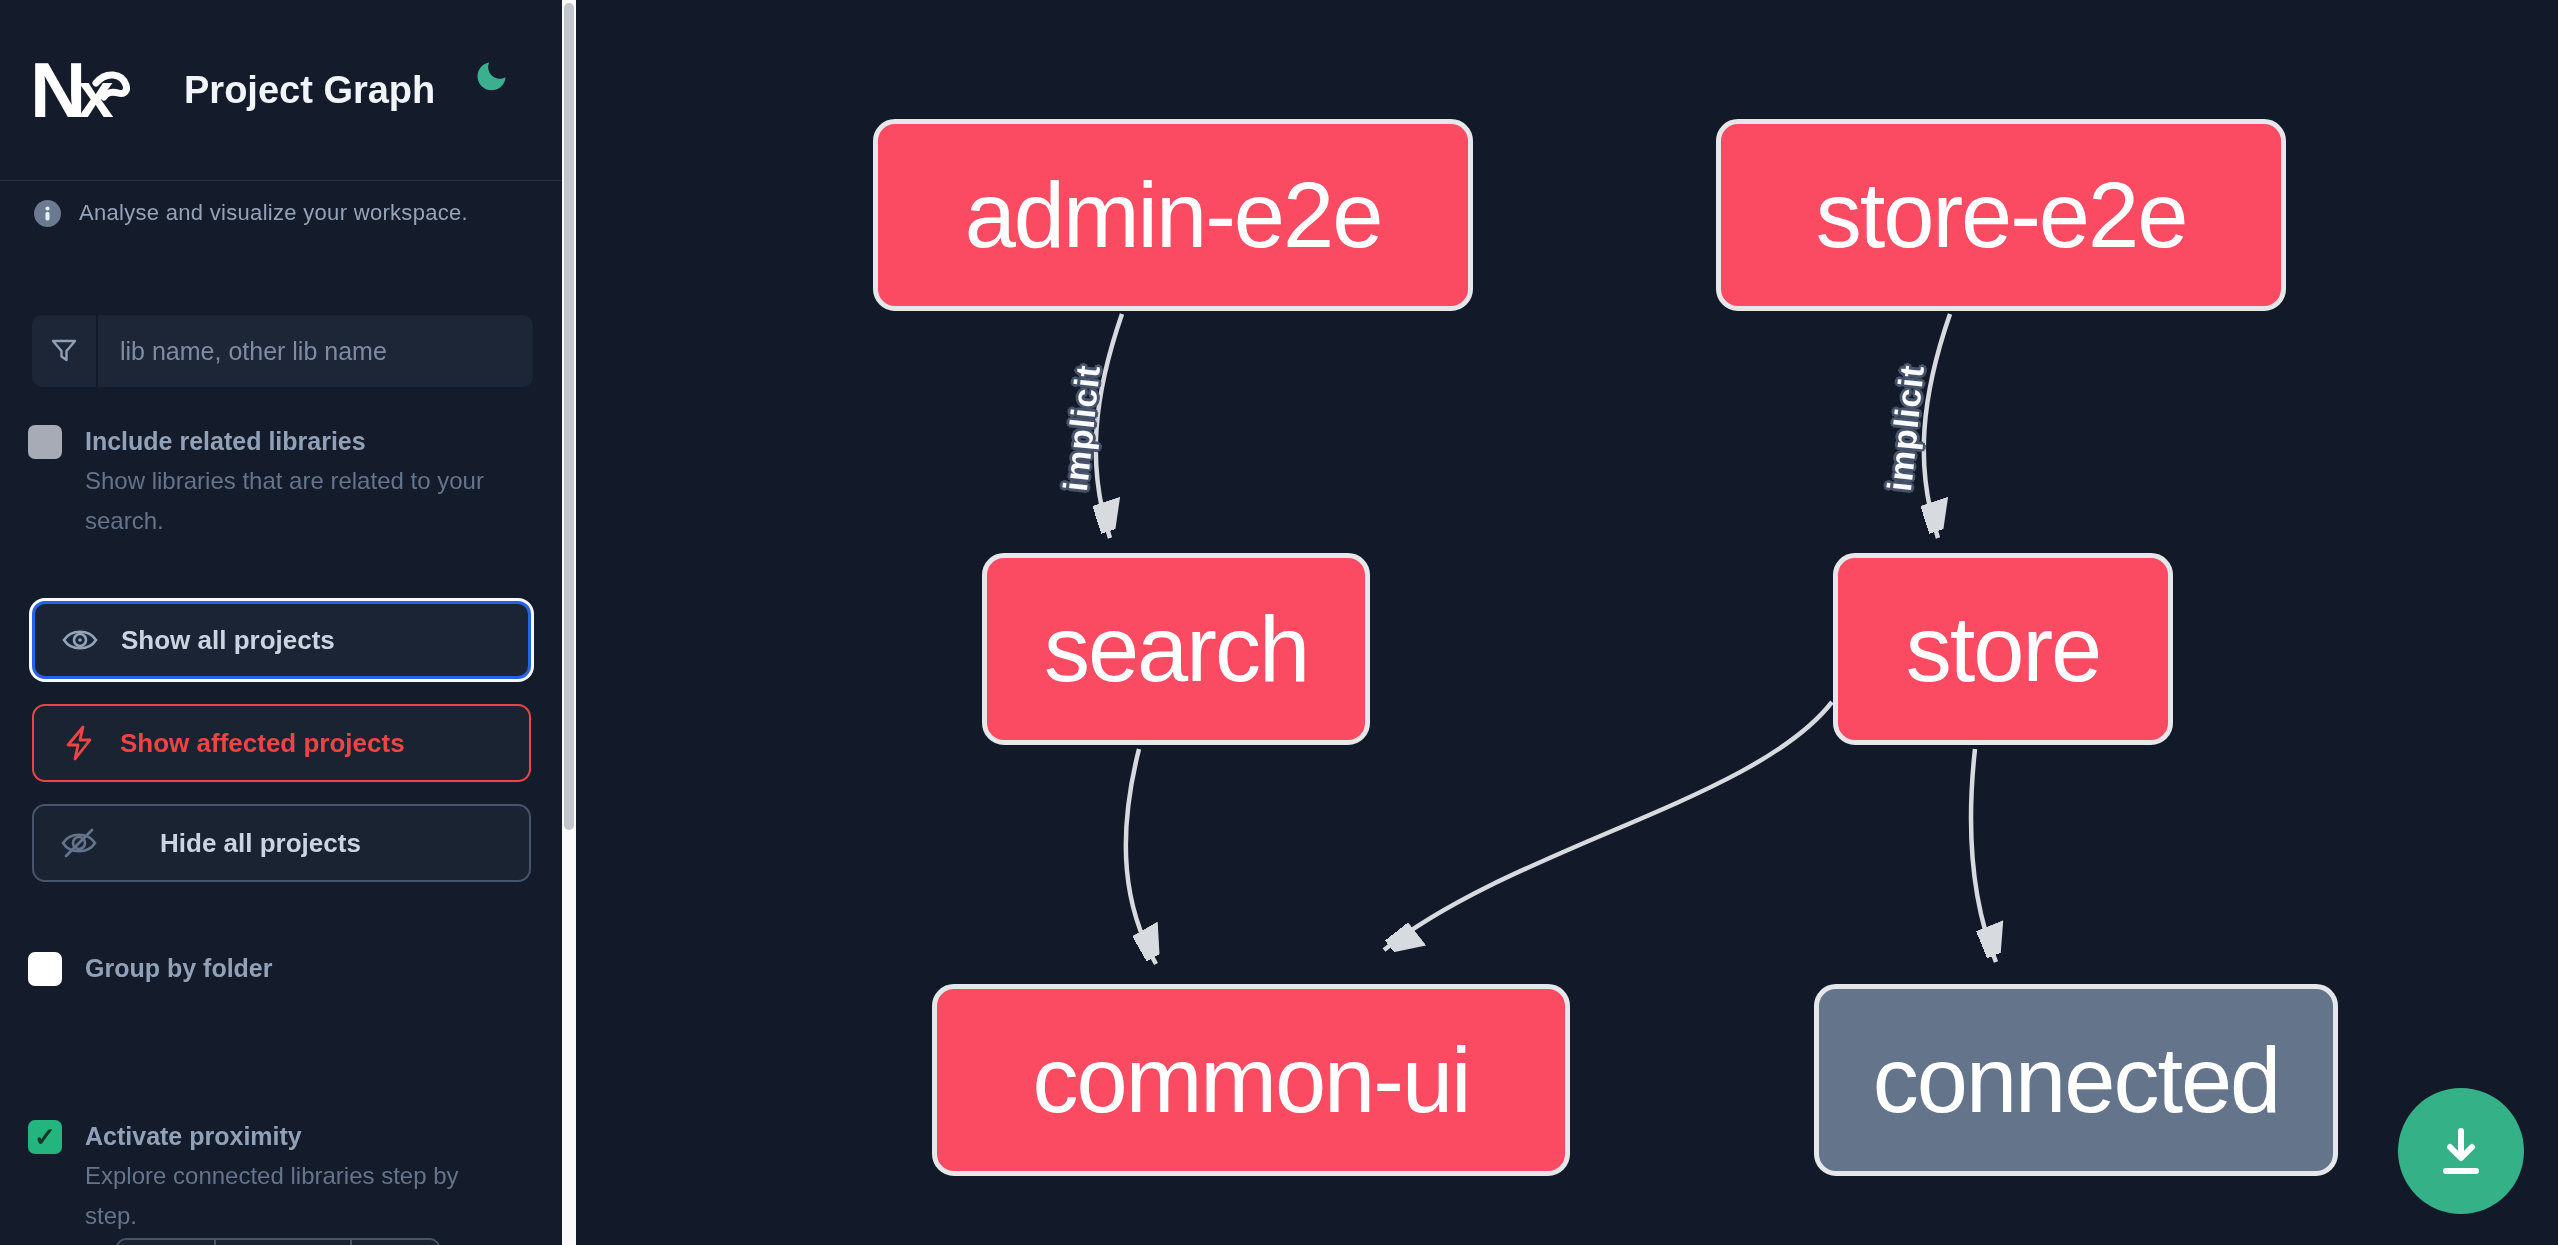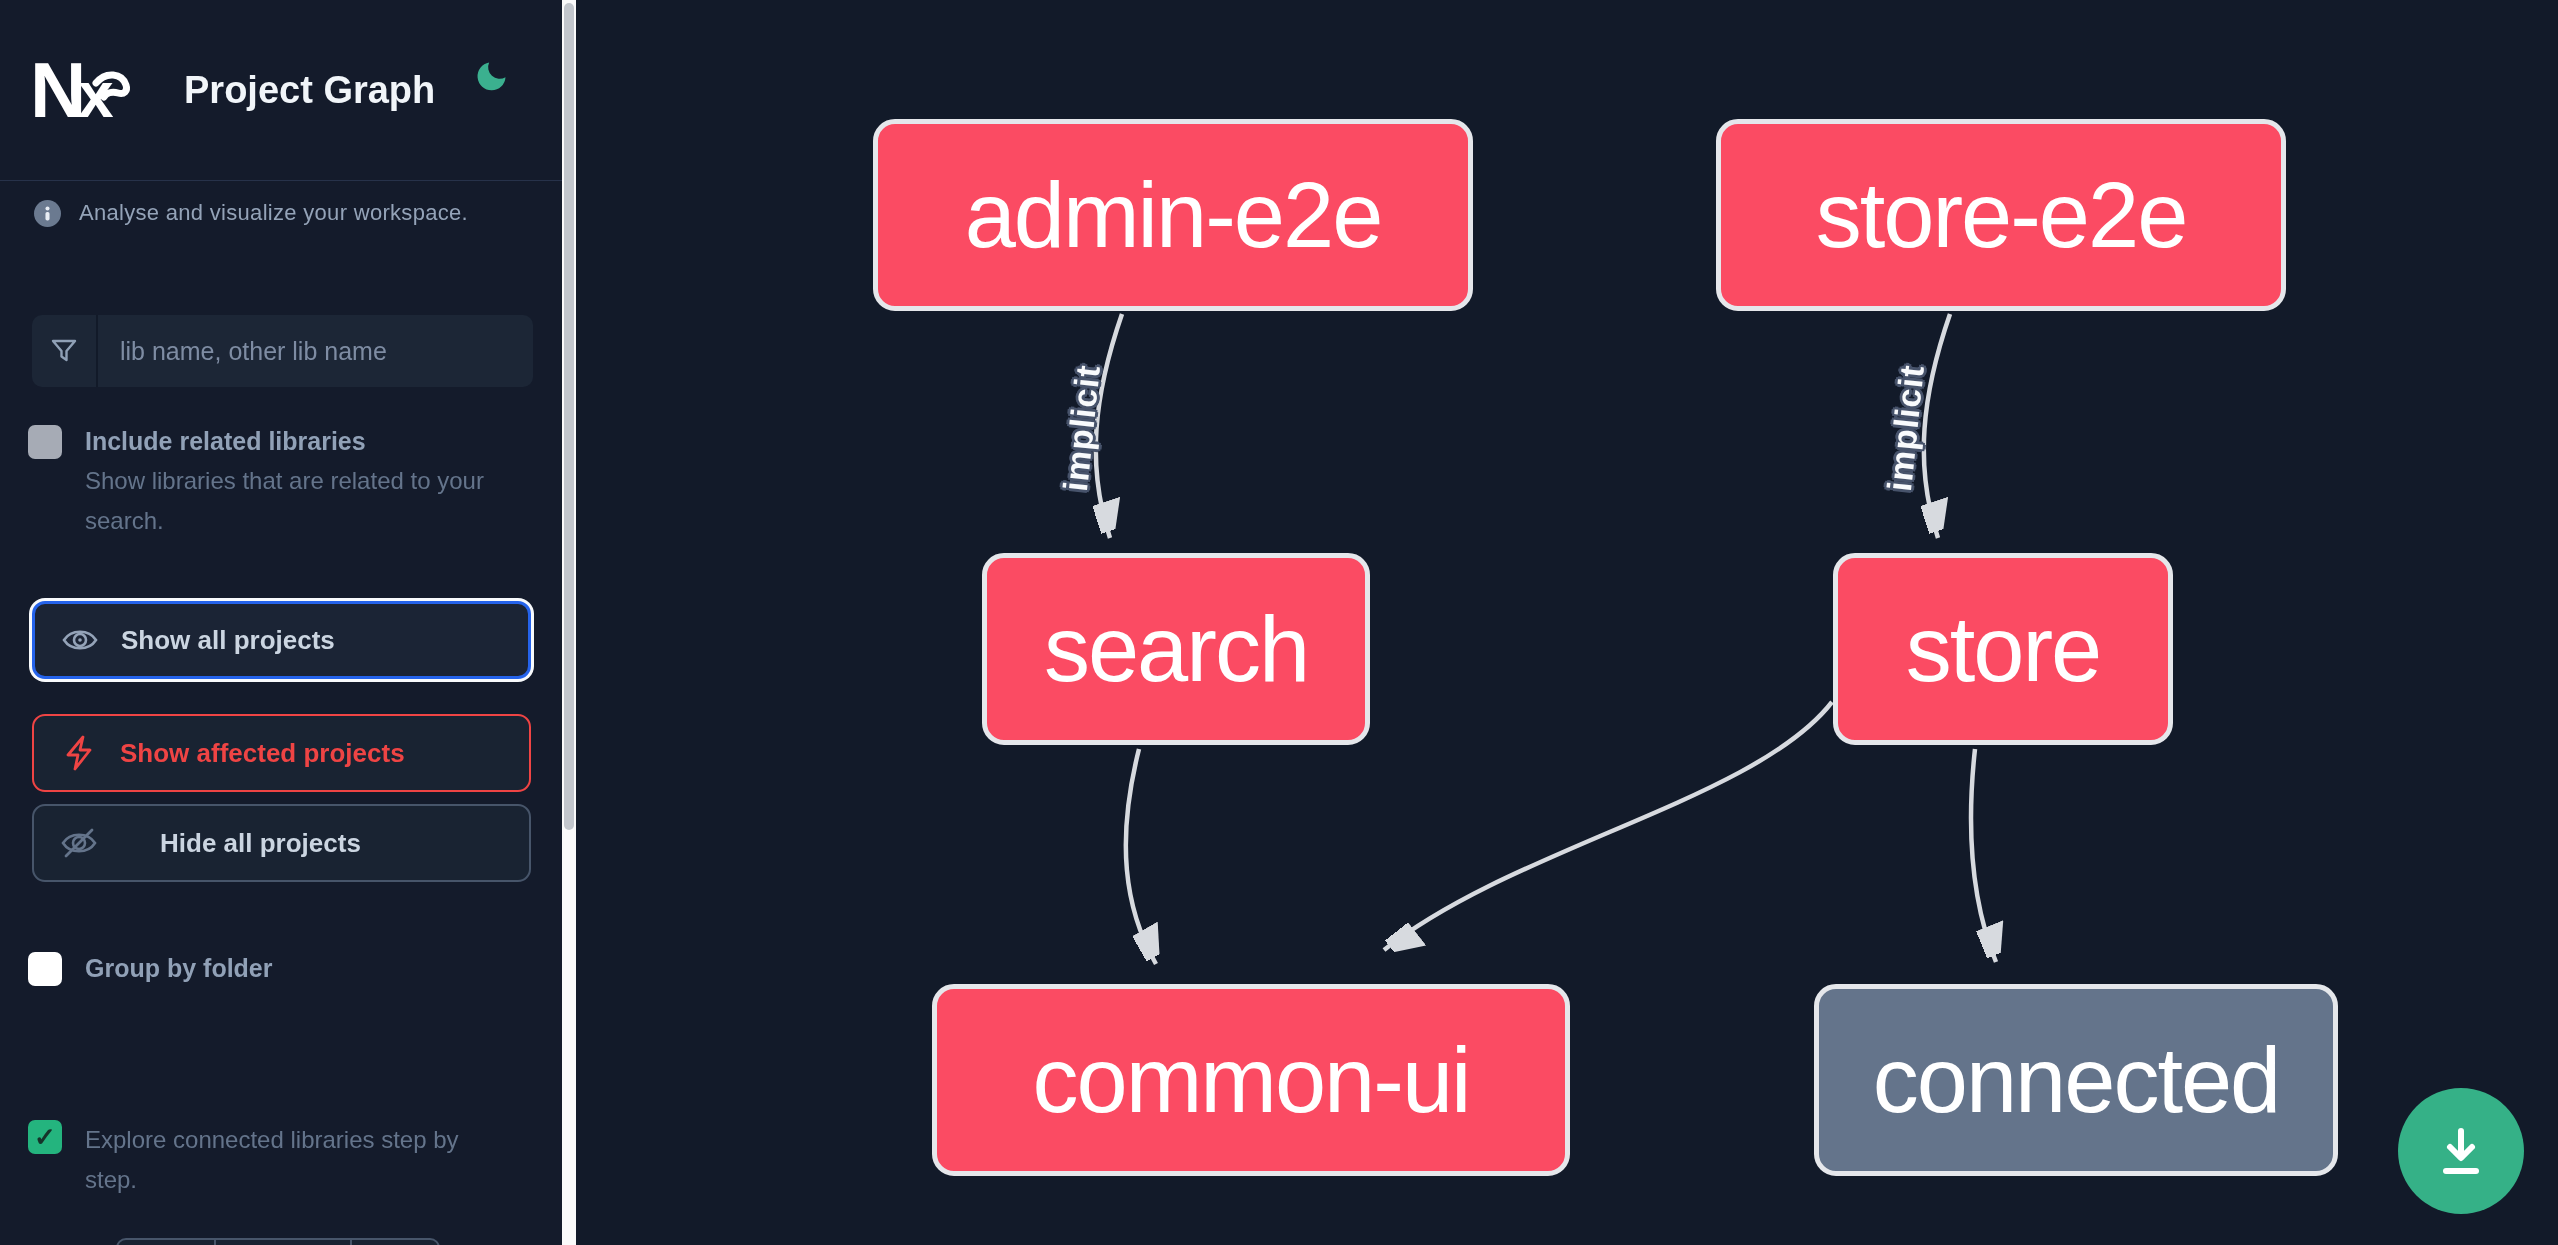--- a/index.html
+++ b/index.html
@@ -38,21 +38,21 @@
   .cb-text{margin-left:23px;width:418px;}
   .cb-label{font-size:25px;font-weight:700;color:#91a1b7;line-height:36px;}
   .cb-desc{font-size:24px;color:#64748b;line-height:40px;margin-top:2px;}
 
   .side-btn{position:absolute;left:32px;width:499px;height:78px;box-sizing:border-box;
             background:#192332;border:2px solid #47556a;border-radius:13px;
             display:flex;align-items:center;padding:0 26px;cursor:pointer;}
   .side-btn .b-icon{width:38px;height:38px;display:flex;align-items:center;justify-content:center;}
   .side-btn .b-label{margin-left:22px;font-size:26px;font-weight:700;color:#cbd5e1;}
   .btn-focused{border:3px solid #2563eb;box-shadow:0 0 0 3px #f8fafc;background:#1b2435;}
-  .btn-red{border:2px solid #ef4444;margin-top:10px;}
+  .btn-red{border:2px solid #ef4444;}
   .btn-red .b-label{color:#ef4444;}
 
   .segmented{position:absolute;left:116px;top:1238px;width:324px;height:42px;box-sizing:border-box;
              border:2px solid #47556a;border-radius:10px;background:#192332;display:flex;}
   .segmented .seg{flex:0 0 auto;height:100%;border-right:2px solid #47556a;}
   .segmented .seg:last-child{border-right:none;}
 
   
   .scroll-track{position:absolute;left:562px;top:0;width:14px;height:1245px;background:#fafafa;}
   .scroll-thumb{position:absolute;left:2px;top:3px;width:10px;height:827px;border-radius:6px;background:#c2c6cc;}
@@ -154,20 +154,21 @@
     <div class="cb-row" style="top:950px;">
       <span class="cb-box cb-white"></span>
       <span class="cb-text">
         <div class="cb-label">Group by folder</div>
       </span>
     </div>
 
     <div class="cb-row" style="top:1118px;">
       <span class="cb-box cb-green">✓</span>
       <span class="cb-text">
+        <div class="cb-label">Activate proximity</div>
         <div class="cb-desc">Explore connected libraries step by step.</div>
       </span>
     </div>
 
     <div class="segmented">
       <span class="seg" style="width:96px;"></span>
       <span class="seg" style="width:134px;"></span>
       <span class="seg" style="width:88px;"></span>
     </div>
   </aside>

